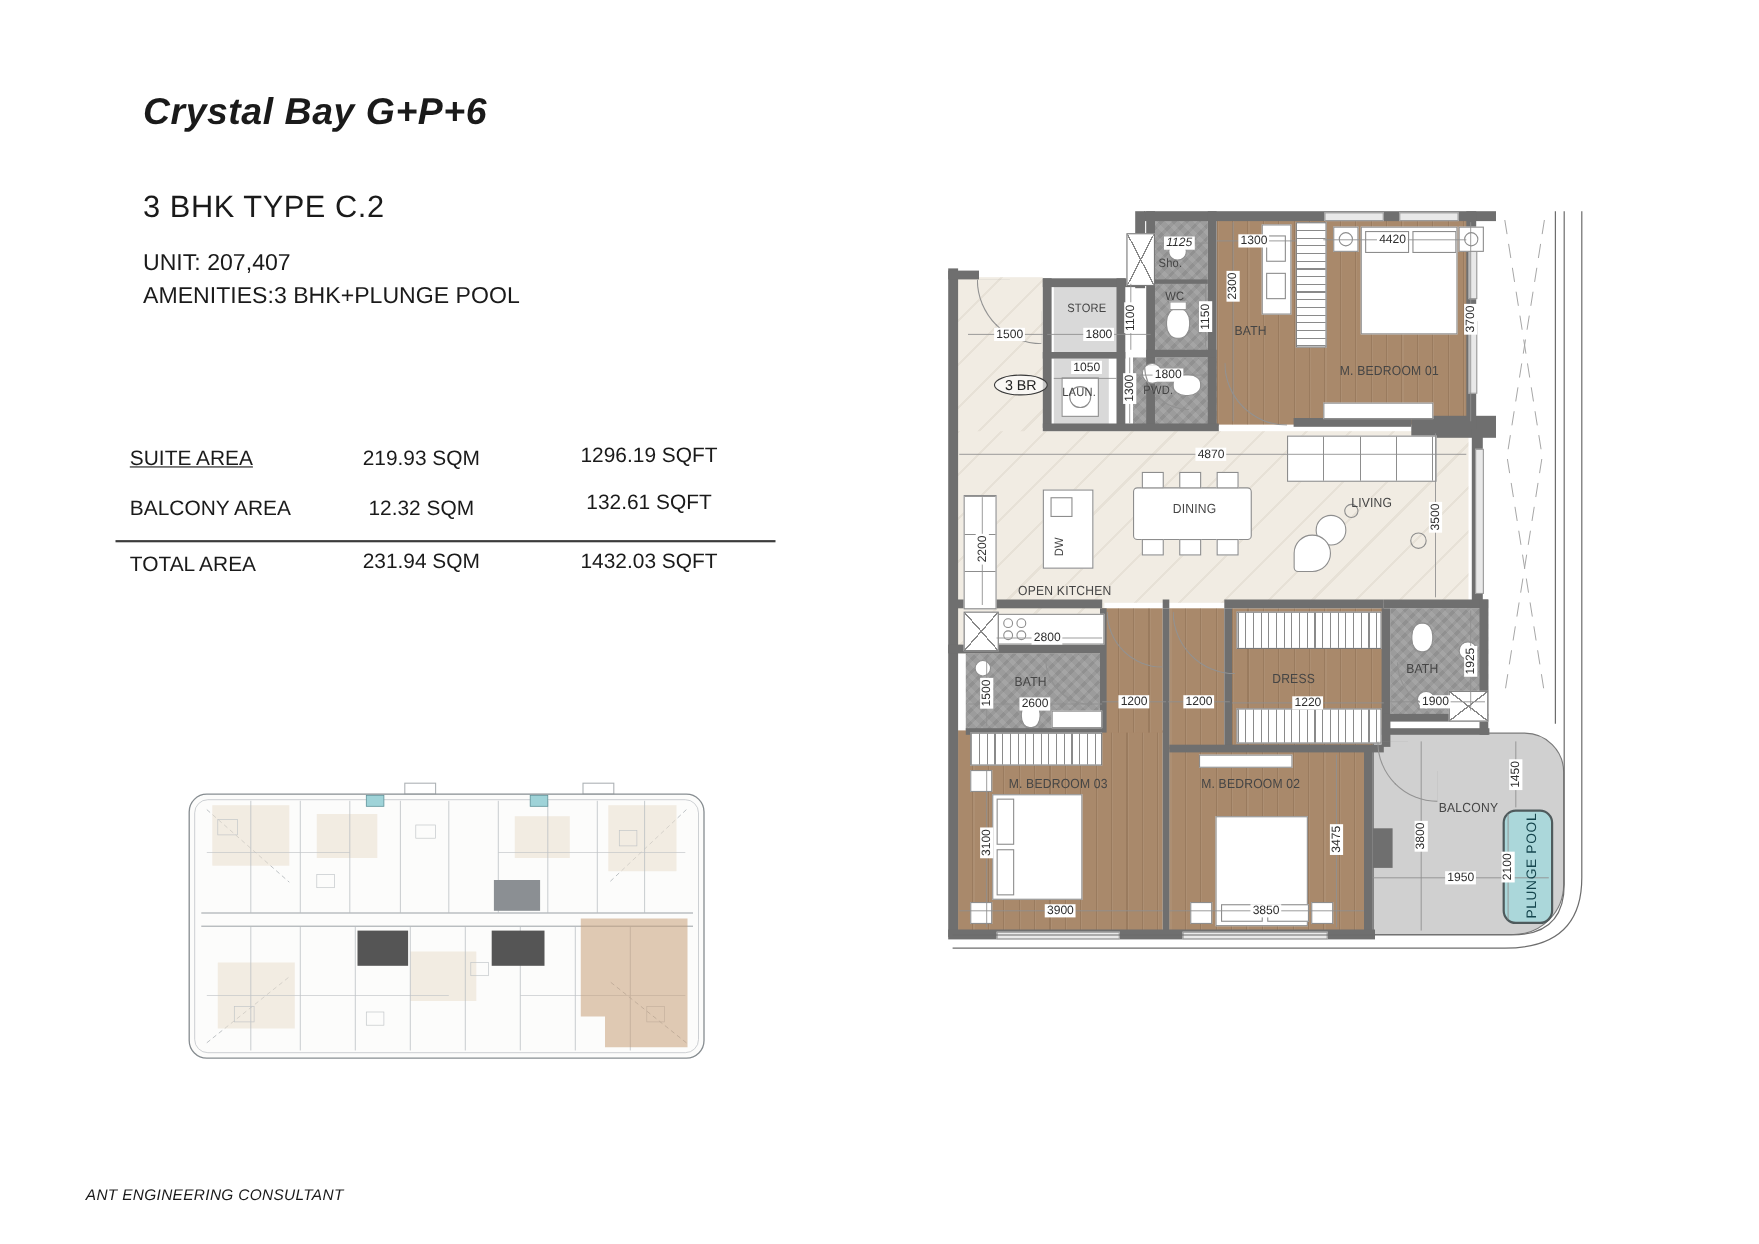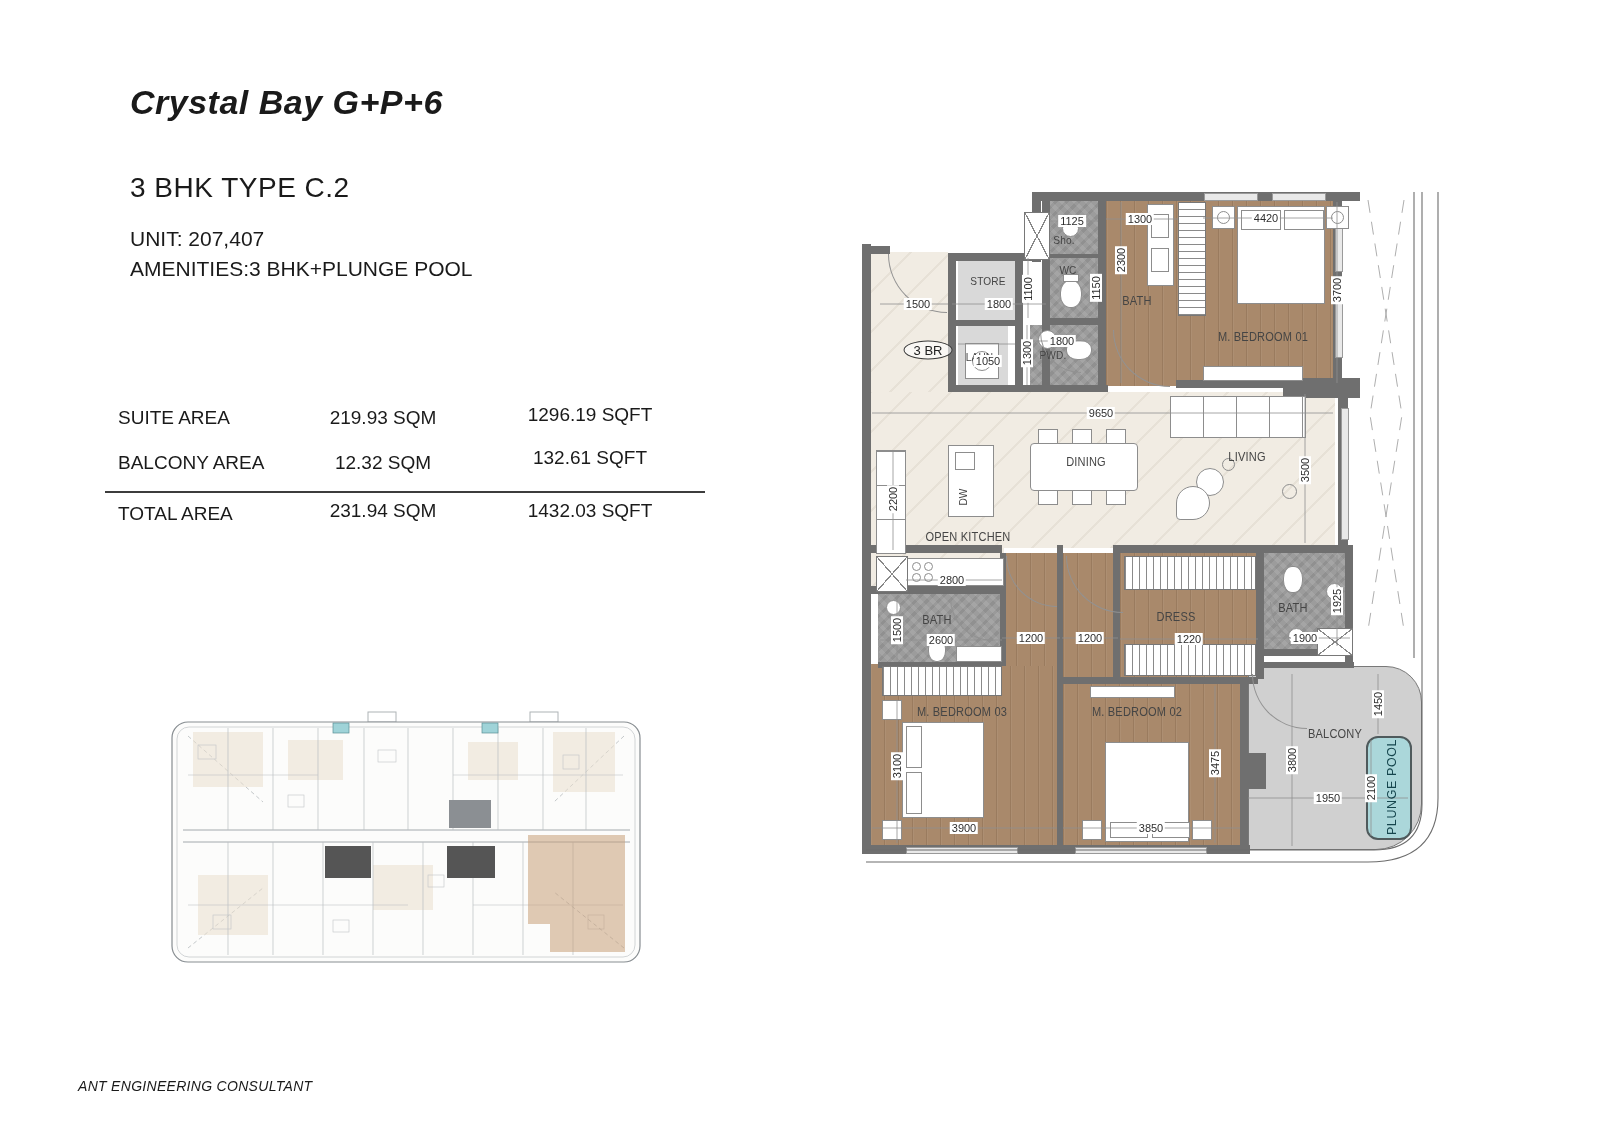--- a/index.html
+++ b/index.html
@@ -48,21 +48,21 @@
 <body>
 
 <div id="canvas">
 
   <div class="abs title" style="left:130px;top:83px;font-weight:bold;">Crystal Bay G+P+6</div>
   <div class="abs subtitle" style="left:130px;top:172px;">3 BHK TYPE C.2</div>
   <div class="abs meta" style="left:130px;top:227px;">UNIT: 207,407</div>
   <div class="abs meta" style="left:130px;top:257px;">AMENITIES:3 BHK+PLUNGE POOL</div>
 
   <div>
-    <div class="abs tbl-label" style="left:118px;top:407px;">SUITE AREA</div>
+    <div class="abs tbl-label" style="left:118px;top:407px;text-decoration:underline;">SUITE AREA</div>
     <div class="abs tbl-val" style="left:383px;top:407px;">219.93 SQM</div>
     <div class="abs tbl-val" style="left:590px;top:404px;">1296.19 SQFT</div>
     <div class="abs tbl-label" style="left:118px;top:452px;">BALCONY AREA</div>
     <div class="abs tbl-val" style="left:383px;top:452px;">12.32 SQM</div>
     <div class="abs tbl-val" style="left:590px;top:447px;">132.61 SQFT</div>
     <div class="abs tline" style="left:105px;top:491px;width:600px;height:0;"></div>
     <div class="abs tbl-label" style="left:118px;top:503px;">TOTAL AREA</div>
     <div class="abs tbl-val" style="left:383px;top:500px;">231.94 SQM</div>
     <div class="abs tbl-val" style="left:590px;top:500px;">1432.03 SQFT</div>
   </div>
@@ -335,30 +335,30 @@
   <div class="rlabel" style="left:1176px;top:617px;">DRESS</div>
   <div class="rlabel" style="left:1293px;top:608px;">BATH</div>
   <div class="rlabel" style="left:1137px;top:712px;">M. BEDROOM 02</div>
   <div class="rlabel" style="left:1335px;top:734px;">BALCONY</div>
   <div class="pool-label" style="left:1392px;top:787px;">PLUNGE POOL</div>
   <div class="rlabel sm v" style="left:963px;top:497px;">DW</div>
 
   <div class="dim" style="left:918px;top:304px;">1500</div>
   <div class="dim" style="left:999px;top:304px;">1800</div>
   <div class="dim v" style="left:1028px;top:289px;">1100</div>
-  <div class="dim" style="left:1072px;top:221px;">1125</div>
+  <div class="dim" style="left:1072px;top:221px;font-style:italic;">1125</div>
   <div class="dim v" style="left:1096px;top:288px;">1150</div>
-  <div class="dim" style="left:988px;top:361px;">1050</div>
+  <div class="dim" style="left:988px;top:334px;">1050</div>
   <div class="dim v" style="left:1027px;top:353px;">1300</div>
   <div class="dim" style="left:1062px;top:341px;">1800</div>
   <div class="dim" style="left:1140px;top:219px;">1300</div>
   <div class="dim v" style="left:1121px;top:260px;">2300</div>
   <div class="dim" style="left:1266px;top:218px;">4420</div>
   <div class="dim v" style="left:1337px;top:290px;">3700</div>
-  <div class="dim" style="left:1101px;top:413px;">9650</div>
+  <div class="dim" style="left:1101px;top:413px;">4870</div>
   <div class="dim v" style="left:893px;top:499px;">2200</div>
   <div class="dim v" style="left:1305px;top:470px;">3500</div>
   <div class="dim" style="left:952px;top:580px;">2800</div>
   <div class="dim v" style="left:897px;top:630px;">1500</div>
   <div class="dim" style="left:941px;top:640px;">2600</div>
   <div class="dim" style="left:1031px;top:638px;">1200</div>
   <div class="dim" style="left:1090px;top:638px;">1200</div>
   <div class="dim" style="left:1189px;top:639px;">1220</div>
   <div class="dim" style="left:1305px;top:638px;">1900</div>
   <div class="dim v" style="left:1337px;top:601px;">1925</div>

